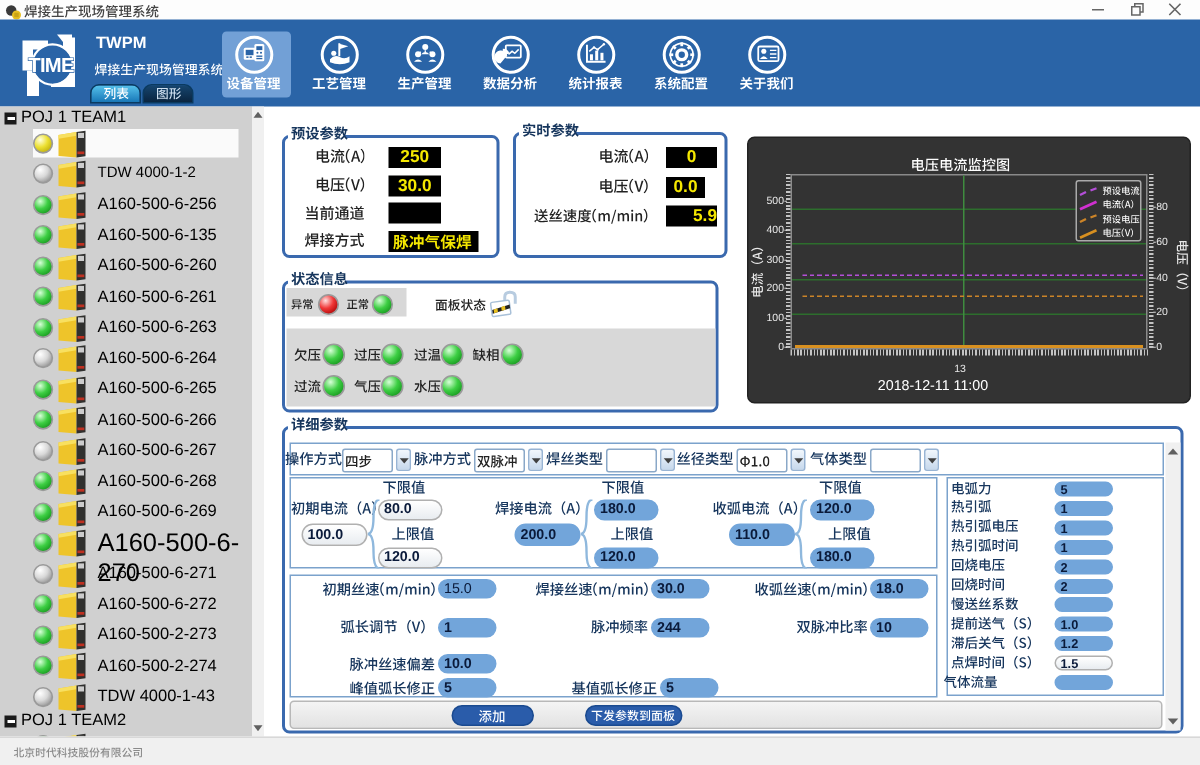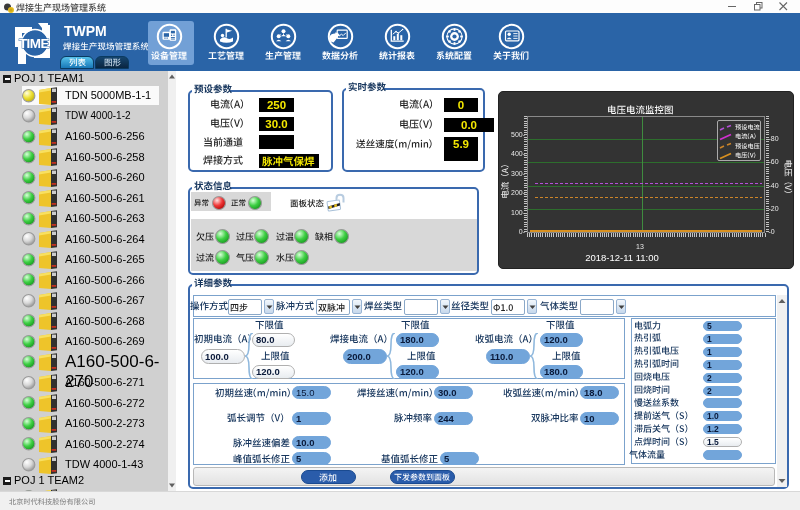--- a/index.html
+++ b/index.html
@@ -218,21 +218,21 @@
     <div class="abs" style="left:0;top:13px;width:800px;height:58px;background:#2a64a7"></div>
     <svg class="abs" style="left:12px;top:20px" width="46" height="47">
 <path d="M3 7 L20 7 L20 13 L10 13 L10 27 L3 27 Z" fill="#fff"></path>
 <path d="M6 27 L14 27 L14 44 L6 44 Z" fill="#fff"></path>
 <path d="M26 3 L36 3 L36 8 L30 8 Z" fill="#fff"></path>
 <path d="M30 5 L38 5 L38 38 L22 38 L22 32 L30 32 Z" fill="#fff"></path>
 <circle cx="23" cy="23" r="10.5" fill="none" stroke="#2a64a7" stroke-width="5"></circle>
 <circle cx="23" cy="23" r="13.5" fill="none" stroke="#fff" stroke-width="1.5"></circle>
 <text x="22" y="28" text-anchor="middle" font-family="Liberation Sans" font-size="13.5" font-weight="bold" fill="#ffffff" stroke="#2a64a7" stroke-width="0.9" paint-order="stroke" letter-spacing="-0.5">TIME</text>
 </svg>
-    <div class="abs" style="left:64px;top:22.5px;font-size:14px;font-weight:bold;color:#fff">TWPM</div>
+    <div class="abs" style="left:64px;top:22.5px;font-size:11px;font-weight:bold;color:#fff">TWPM</div>
     <svg style="position:absolute;left:63.0px;top:42.0px;" width="86.0" height="10.3">
       <g transform="translate(0,7.57) scale(0.008600,-0.008600)" fill="#ffffff">
         <use href="#g0"></use>
         <use href="#g1" x="1000"></use>
         <use href="#g2" x="2000"></use>
         <use href="#g3" x="3000"></use>
         <use href="#g4" x="4000"></use>
         <use href="#g5" x="5000"></use>
         <use href="#g6" x="6000"></use>
         <use href="#g7" x="7000"></use>
@@ -398,21 +398,20 @@
       <svg class="abs" style="left:21.3px;top:16.5px" width="15" height="15">
         <circle cx="7.7" cy="7.7" r="6.2" fill="url(#lg_yellow)" stroke="#9a9a9a" stroke-width="1.1"></circle>
       </svg>
       <svg class="abs" style="left:38px;top:14.5px" width="21" height="20">
         <path d="M1 4 L13 2 L13 19 L1 18 Z" fill="#eec42a"></path>
         <path d="M1 4 L13 2 L13 4.5 L1 6.5 Z" fill="#f8e060"></path>
         <path d="M13 2 L19 1.2 L19 18.2 L13 19 Z" fill="#30302e"></path>
         <rect x="14" y="2.6" width="4" height="3.4" fill="#cccccc"></rect>
         <rect x="13.6" y="15" width="4.6" height="1.8" fill="#c03020"></rect>
       </svg>
-      <div class="abs" style="left:65px;top:14.0px;font-size:11px;color:#000;line-height:20.5px">TDN 5000MB-1-1</div>
       <svg class="abs" style="left:21.3px;top:37.0px" width="15" height="15">
         <circle cx="7.7" cy="7.7" r="6.2" fill="url(#lg_gray)" stroke="#9a9a9a" stroke-width="1.1"></circle>
       </svg>
       <svg class="abs" style="left:38px;top:35.0px" width="21" height="20">
         <path d="M1 4 L13 2 L13 19 L1 18 Z" fill="#eec42a"></path>
         <path d="M1 4 L13 2 L13 4.5 L1 6.5 Z" fill="#f8e060"></path>
         <path d="M13 2 L19 1.2 L19 18.2 L13 19 Z" fill="#30302e"></path>
         <rect x="14" y="2.6" width="4" height="3.4" fill="#cccccc"></rect>
         <rect x="13.6" y="15" width="4.6" height="1.8" fill="#c03020"></rect>
       </svg>
@@ -431,21 +430,21 @@
       <svg class="abs" style="left:21.3px;top:78.0px" width="15" height="15">
         <circle cx="7.7" cy="7.7" r="6.2" fill="url(#lg_green)" stroke="#9a9a9a" stroke-width="1.1"></circle>
       </svg>
       <svg class="abs" style="left:38px;top:76.0px" width="21" height="20">
         <path d="M1 4 L13 2 L13 19 L1 18 Z" fill="#eec42a"></path>
         <path d="M1 4 L13 2 L13 4.5 L1 6.5 Z" fill="#f8e060"></path>
         <path d="M13 2 L19 1.2 L19 18.2 L13 19 Z" fill="#30302e"></path>
         <rect x="14" y="2.6" width="4" height="3.4" fill="#cccccc"></rect>
         <rect x="13.6" y="15" width="4.6" height="1.8" fill="#c03020"></rect>
       </svg>
-      <div class="abs" style="left:65px;top:75.5px;font-size:11px;color:#000;line-height:20.5px">A160-500-6-258</div>
+      <div class="abs" style="left:65px;top:75.5px;font-size:11px;color:#000;line-height:20.5px">A160-500-6-135</div>
       <svg class="abs" style="left:21.3px;top:98.5px" width="15" height="15">
         <circle cx="7.7" cy="7.7" r="6.2" fill="url(#lg_green)" stroke="#9a9a9a" stroke-width="1.1"></circle>
       </svg>
       <svg class="abs" style="left:38px;top:96.5px" width="21" height="20">
         <path d="M1 4 L13 2 L13 19 L1 18 Z" fill="#eec42a"></path>
         <path d="M1 4 L13 2 L13 4.5 L1 6.5 Z" fill="#f8e060"></path>
         <path d="M13 2 L19 1.2 L19 18.2 L13 19 Z" fill="#30302e"></path>
         <rect x="14" y="2.6" width="4" height="3.4" fill="#cccccc"></rect>
         <rect x="13.6" y="15" width="4.6" height="1.8" fill="#c03020"></rect>
       </svg>
@@ -721,37 +720,37 @@
     <div class="abs" style="left:444px;top:98px;width:34px;height:14px;background:#000;color:#f5e800;font-weight:bold;font-size:11.5px;text-align:center;line-height:14px">0</div>
     <svg style="position:absolute;left:398.8px;top:118.9px;" width="33.2" height="12.0">
       <g transform="translate(0,8.80) scale(0.010000,-0.010000)" fill="#222222">
         <use href="#g51"></use>
         <use href="#g56" x="1000"></use>
         <use href="#g53" x="1370"></use>
         <use href="#g57" x="2400"></use>
         <use href="#g55" x="2964"></use>
       </g>
     </svg>
-    <div class="abs" style="left:444px;top:117.7px;width:50px;height:14px;background:#000;color:#f5e800;font-weight:bold;font-size:11.5px;text-align:center;line-height:14px">0.0</div>
+    <div class="abs" style="left:444px;top:117.7px;width:26px;height:14px;background:#000;color:#f5e800;font-weight:bold;font-size:11.5px;text-align:center;line-height:14px">0.0</div>
     <svg style="position:absolute;left:356.0px;top:138.6px;" width="76.0" height="11.5">
       <g transform="translate(0,8.45) scale(0.009600,-0.009600)" fill="#222222">
         <use href="#g71"></use>
         <use href="#g72" x="1000"></use>
         <use href="#g73" x="2000"></use>
         <use href="#g74" x="3000"></use>
         <use href="#g53" x="3370"></use>
         <use href="#g75" x="4400"></use>
         <use href="#g76" x="5343"></use>
         <use href="#g75" x="5733"></use>
         <use href="#g77" x="6676"></use>
         <use href="#g78" x="6964"></use>
         <use href="#g55" x="7558"></use>
       </g>
     </svg>
-    <div class="abs" style="left:444px;top:137.4px;width:34px;height:24px;background:#000;color:#f5e800;font-weight:bold;font-size:11.5px;text-align:center;line-height:14px">5.9</div>
+    <div class="abs" style="left:444px;top:137.4px;width:34px;height:14px;background:#000;color:#f5e800;font-weight:bold;font-size:11.5px;text-align:right;line-height:14px">5.9</div>
     <div class="abs" style="left:188px;top:187px;width:291px;height:88px;border:2px solid #3a69ae;border-radius:5px"></div>
     <div class="abs" style="left:192px;top:181px;width:38px;height:12px;background:#fff"></div>
     <svg style="position:absolute;left:194.0px;top:180.5px;" width="38.0" height="11.4">
       <g transform="translate(0,8.36) scale(0.009500,-0.009500)" fill="#17365d">
         <use href="#g79"></use>
         <use href="#g80" x="1000"></use>
         <use href="#g81" x="2000"></use>
         <use href="#g82" x="3000"></use>
       </g>
     </svg>

